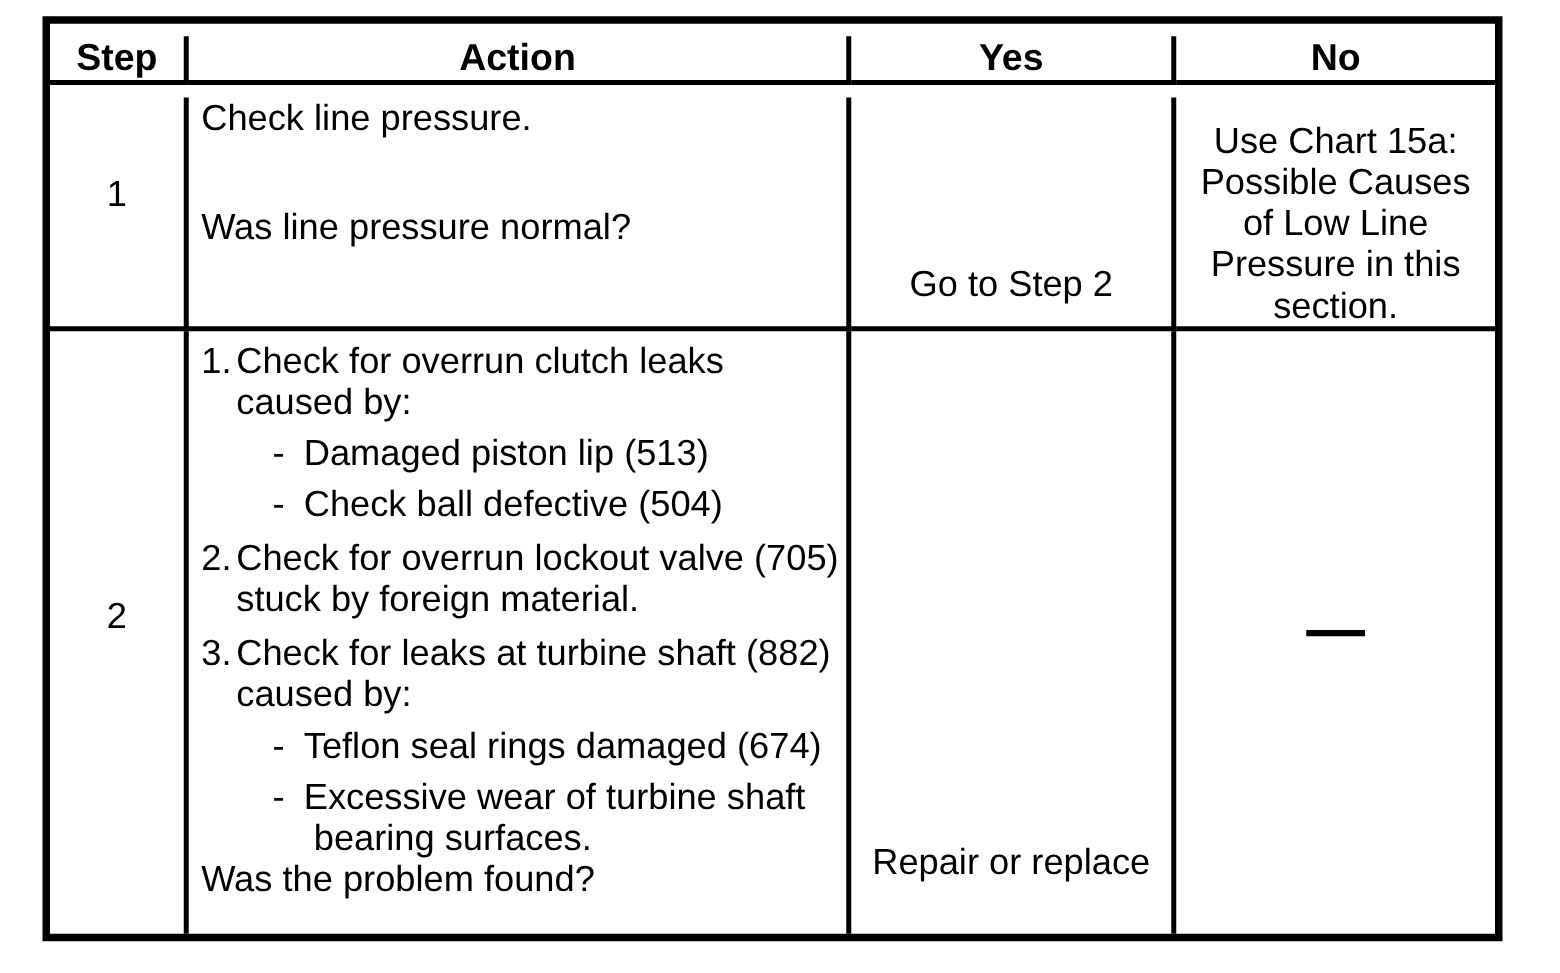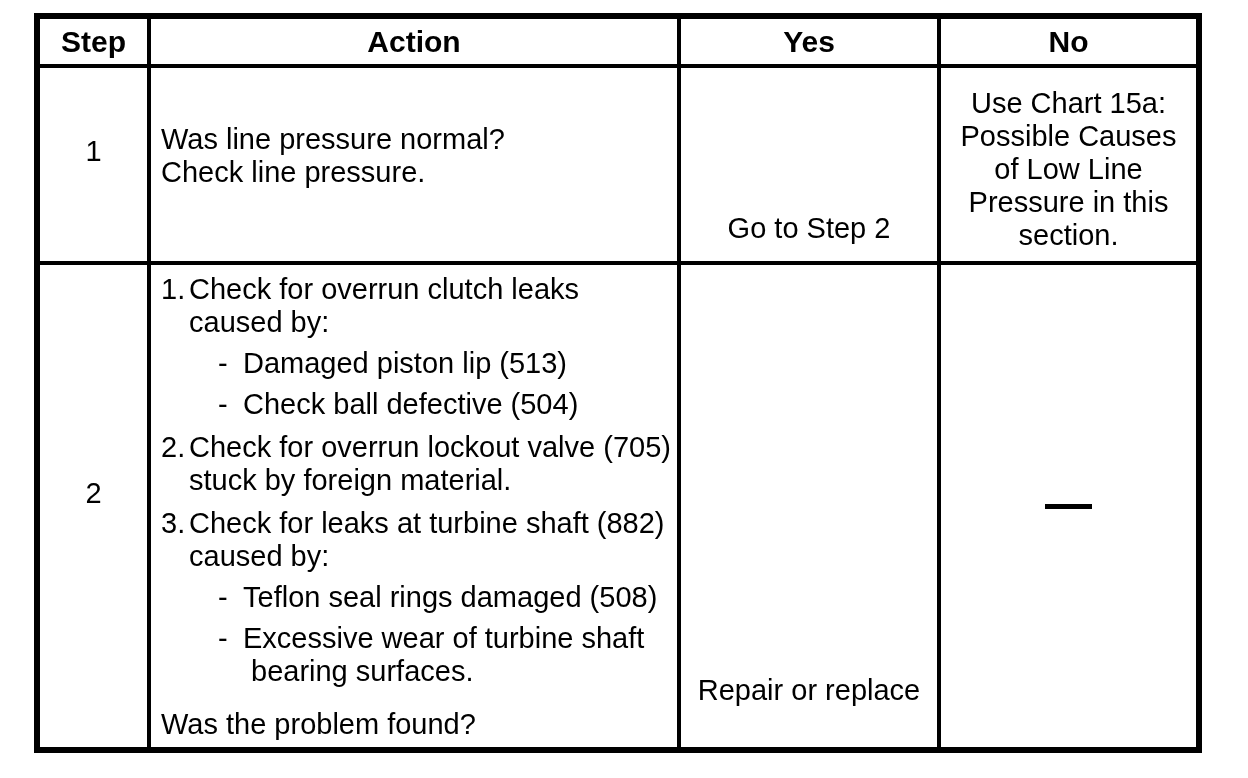--- a/index.html
+++ b/index.html
@@ -31,21 +31,21 @@
     grid-template-columns: 111px 530px 260px 255px;
     grid-template-rows: 49px 197px 482px;
   }
   .cell {
     box-sizing: border-box;
     overflow: hidden;
     font-size: 29px;
     line-height: 33px;
   }
   .br { border-right: 4px solid #000000; }
-  .bb { border-bottom: 4px solid #000000; }
+  .bb { border-bottom: 4px solid #000000; margin-top: 10px; }
   .hdr {
     display: flex;
     align-items: center;
     justify-content: center;
     font-weight: bold;
     font-size: 30px;
   }
   .stepcell {
     display: flex;
     align-items: center;
@@ -83,21 +83,21 @@
     top: 0;
   }
   .nitem.gap { margin-top: 10px; }
   .sub {
     display: flex;
     margin-left: 57px;
     margin-top: 8px;
   }
   .sub .dash { width: 25px; flex: 0 0 25px; }
   .sub .l2 { padding-left: 8px; }
-  .question { margin-top: 20px; }
+  .question { margin-top: 0; }
   .nocell2 {
     display: flex;
     align-items: center;
     justify-content: center;
   }
   .dash-bar {
     display: inline-block;
     width: 47px;
     height: 5px;
     background: #000000;
@@ -123,22 +123,22 @@
       <span>Yes</span>
     </div>
     <div class="cell hdr bb">
       <span>No</span>
     </div>
 
     <div class="cell stepcell br bb">
       <span>1</span>
     </div>
     <div class="cell action1 br bb">
+      <div class="line">Check line pressure.</div>
       <div class="line q">Was line pressure normal?</div>
-      <div class="line">Check line pressure.</div>
     </div>
     <div class="cell yescell yes1 br bb">
       <div class="line">Go to Step 2</div>
     </div>
     <div class="cell nocell1 bb">
       <div class="line">Use Chart 15a:</div>
       <div class="line">Possible Causes</div>
       <div class="line">of Low Line</div>
       <div class="line">Pressure in this</div>
       <div class="line">section.</div>
@@ -174,21 +174,21 @@
       </div>
 
       <div class="nitem gap">
         <span class="num">3.</span>
         <div class="line">Check for leaks at turbine shaft (882)</div>
         <div class="line">caused by:</div>
       </div>
       <div class="sub">
         <span class="dash">-</span>
         <div>
-          <div class="line">Teflon seal rings damaged (508)</div>
+          <div class="line">Teflon seal rings damaged (674)</div>
         </div>
       </div>
       <div class="sub">
         <span class="dash">-</span>
         <div>
           <div class="line">Excessive wear of turbine shaft</div>
           <div class="line l2">bearing surfaces.</div>
         </div>
       </div>
 

